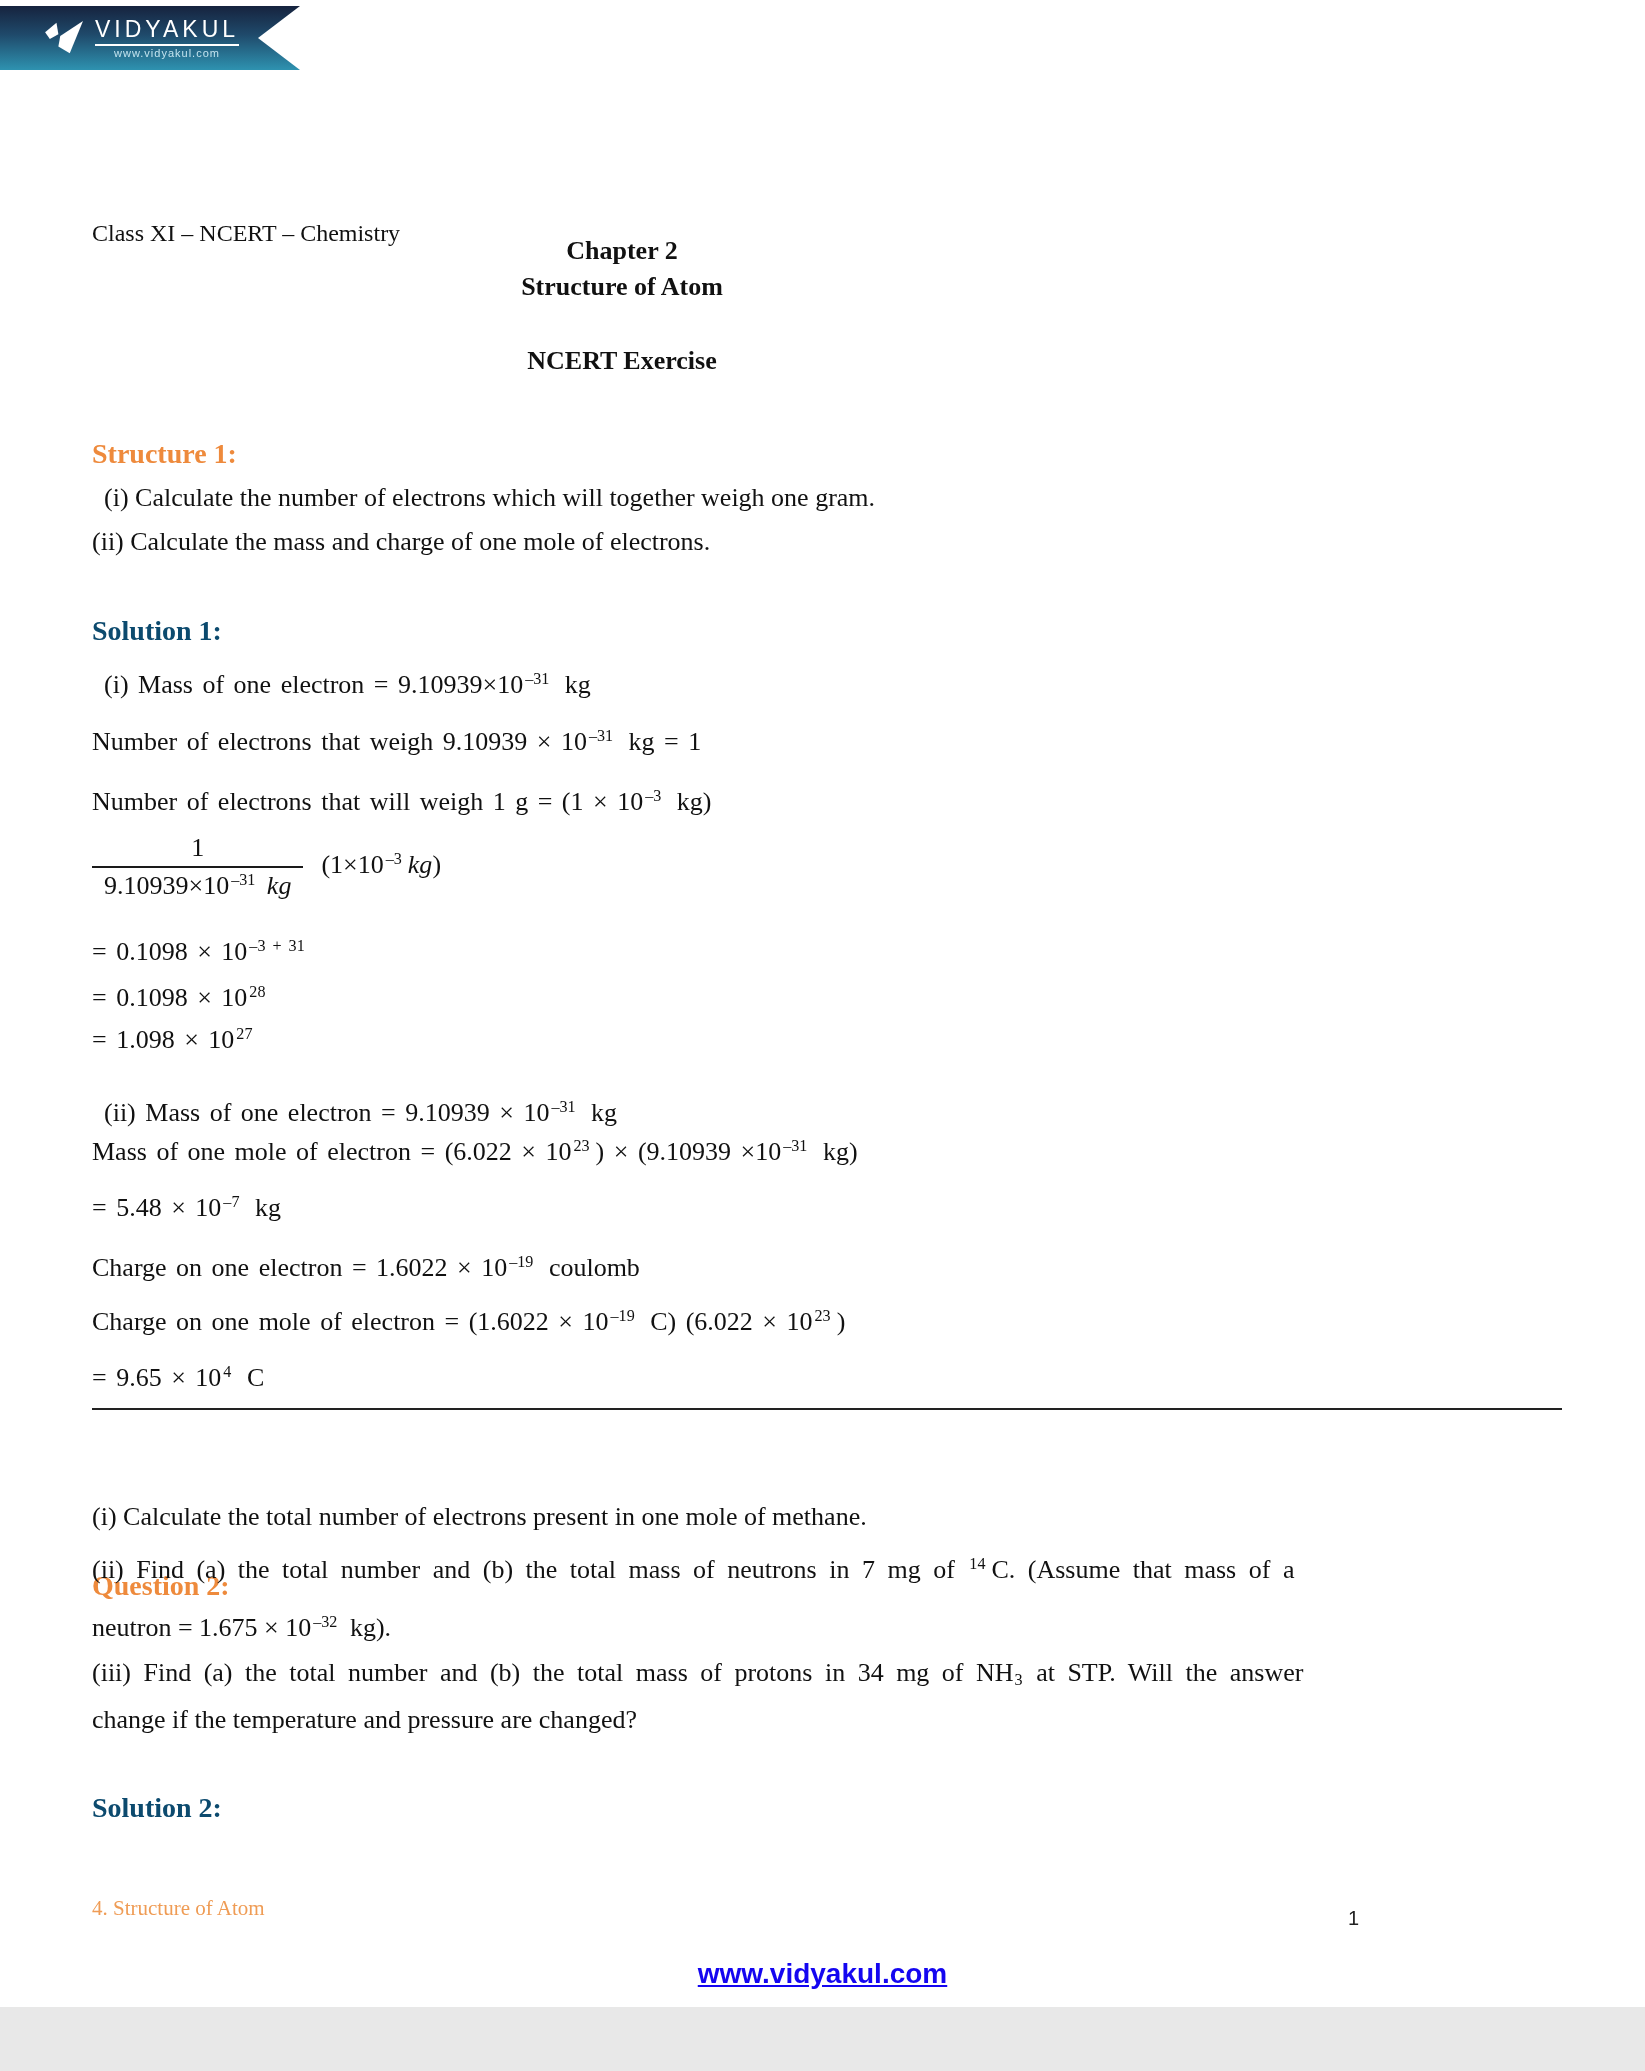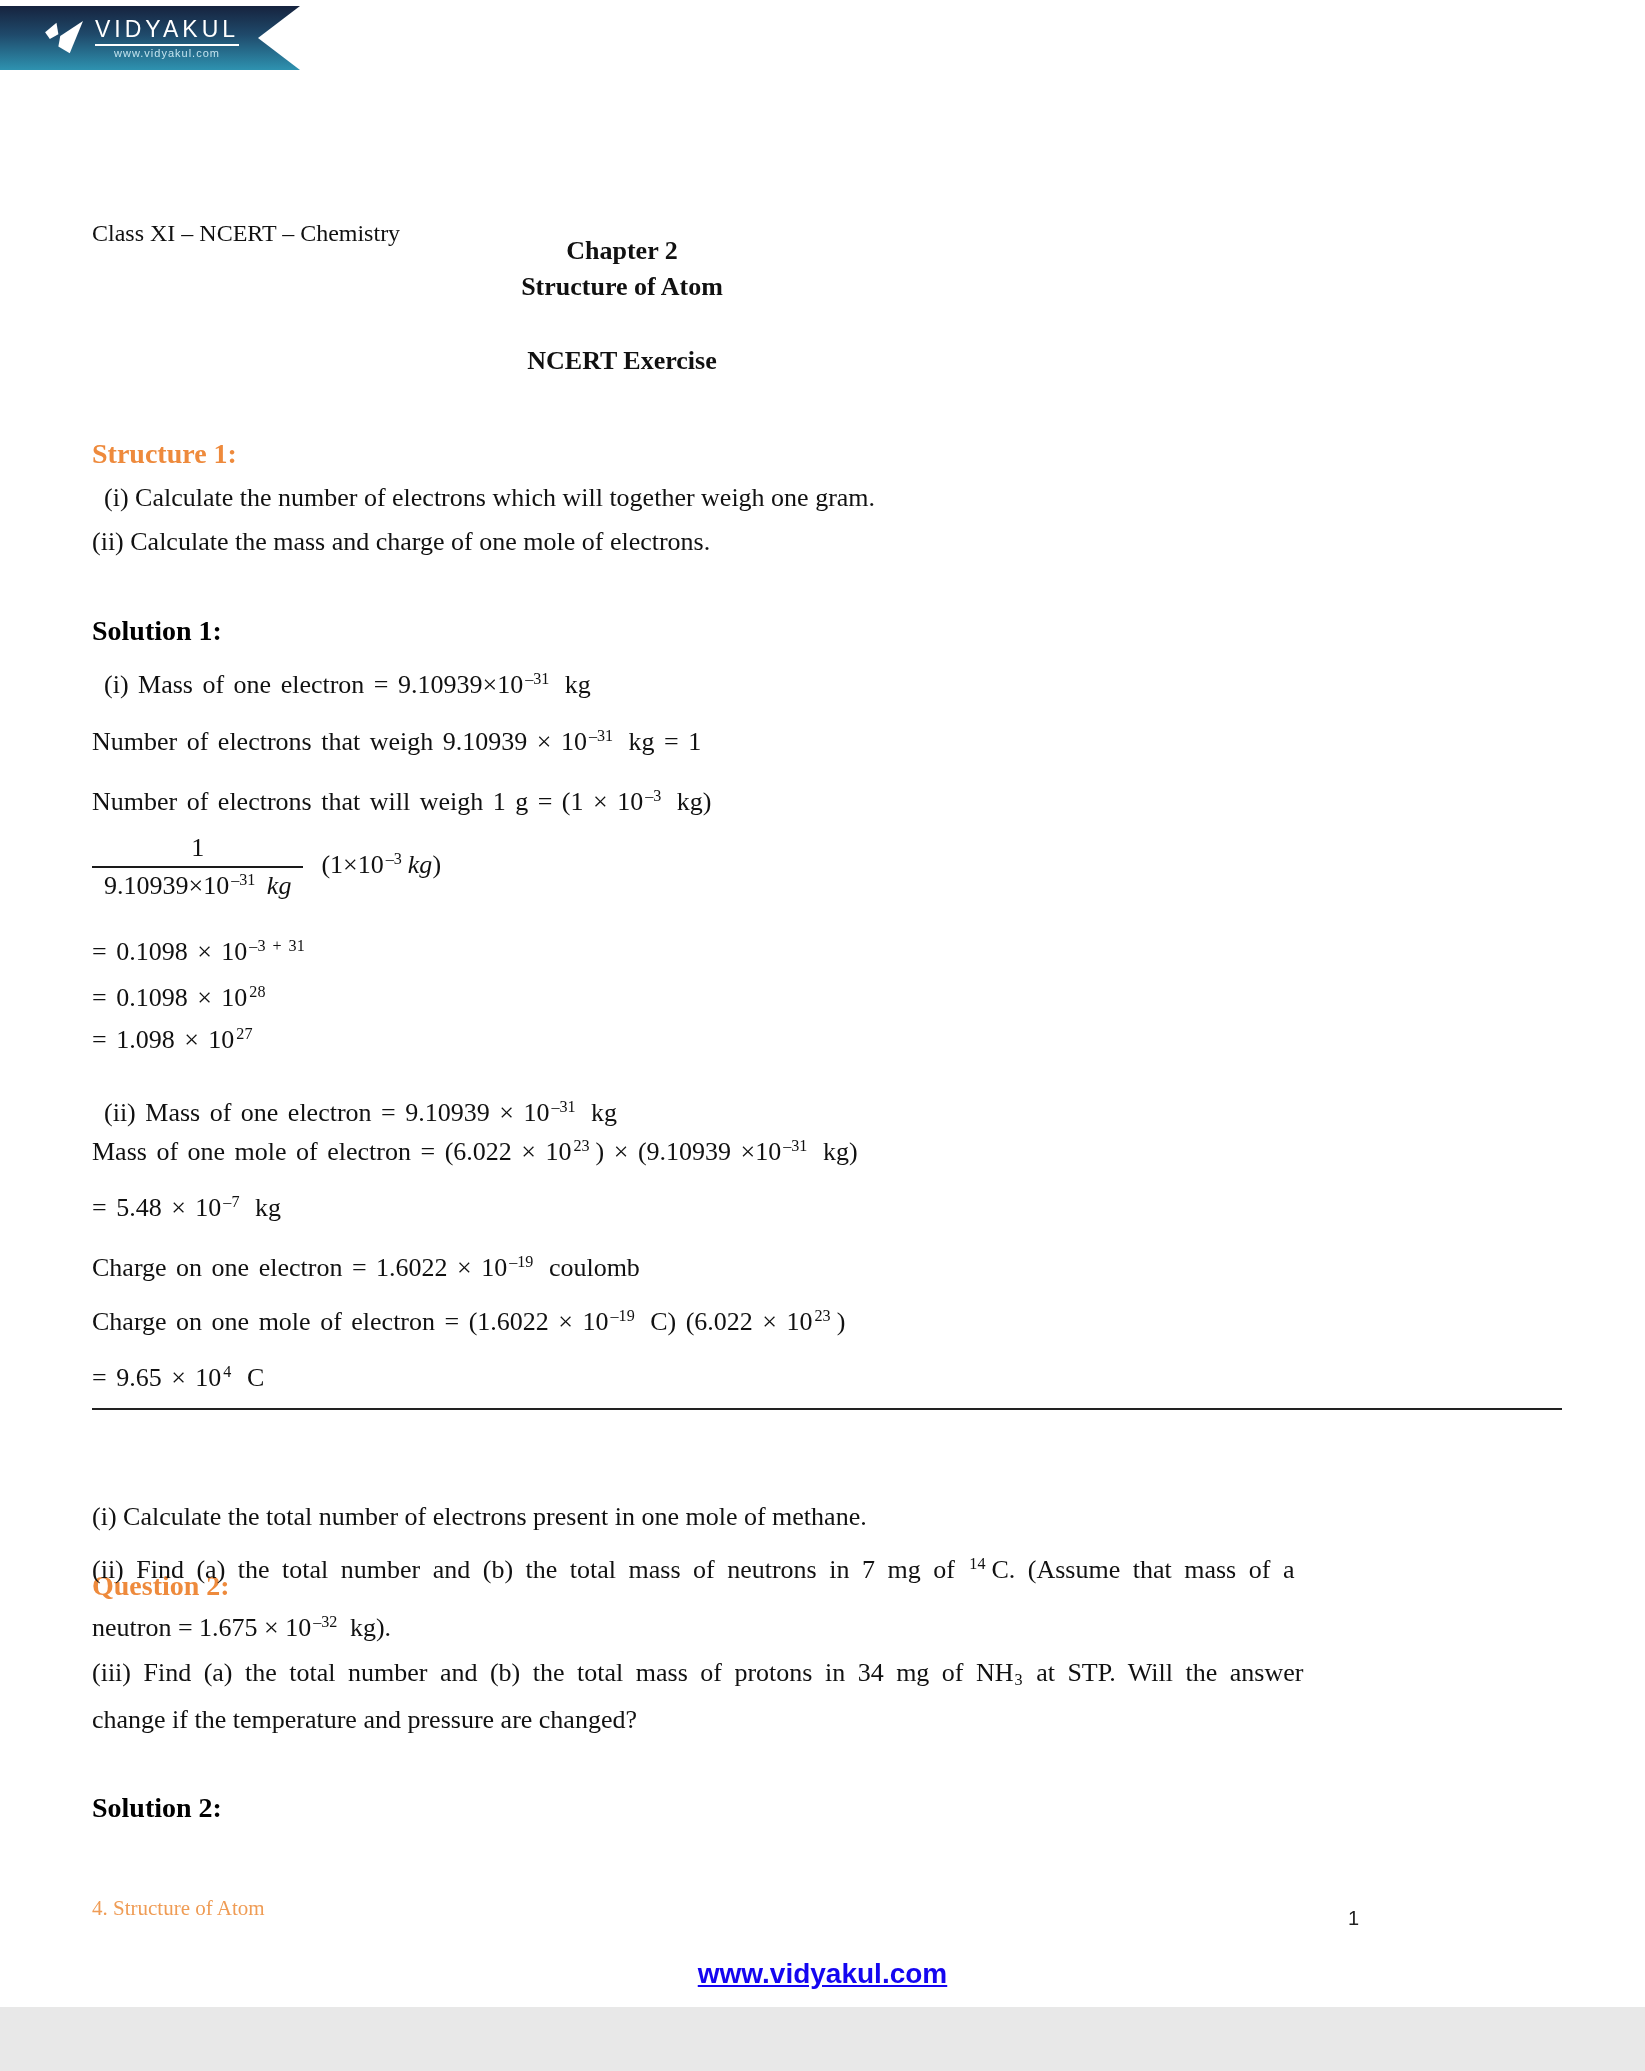--- a/index.html
+++ b/index.html
@@ -28,21 +28,21 @@
   }
   .brand-site{
     font-family:"Liberation Sans","DejaVu Sans",sans-serif;
     color:#c3e4ef;font-size:11px;letter-spacing:1px;margin-top:1px;
   }
   
   .line{position:absolute;font-size:26px;line-height:1.15;white-space:nowrap;}
   .center{left:92px;width:1060px;text-align:center;}
   .bold{font-weight:bold;}
   .qhead{position:absolute;font-size:28px;font-weight:bold;color:#ee8a3c;line-height:1.15;}
-  .shead{position:absolute;font-size:28px;font-weight:bold;color:#000000;line-height:1.15;}
+  .shead{position:absolute;font-size:28px;font-weight:bold;color:#0c4a6e;line-height:1.15;}
   .math{word-spacing:3px;}
   .just{word-spacing:6px;}
   .line sup{
     font-size:0.62em;position:relative;top:-0.55em;vertical-align:baseline;
     margin:0 6px 0 2px;line-height:0;
   }
   .line sub{font-size:0.62em;vertical-align:-0.25em;line-height:0;margin:0 1px;}
   .frac{display:inline-block;vertical-align:middle;text-align:center;margin-right:18px;}
   .frac .num{display:block;padding:0 12px 3px;}
   .frac .den{display:block;border-top:2px solid #1a1a1a;padding:3px 12px 0;}

